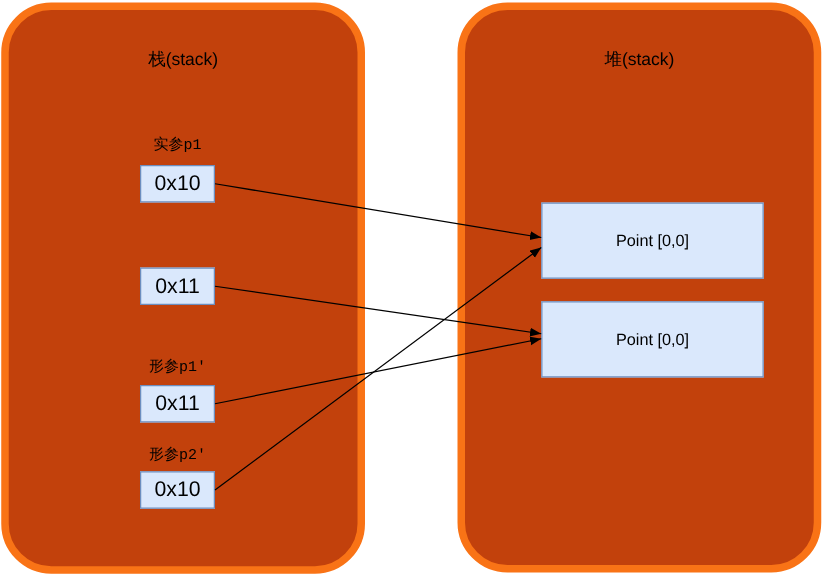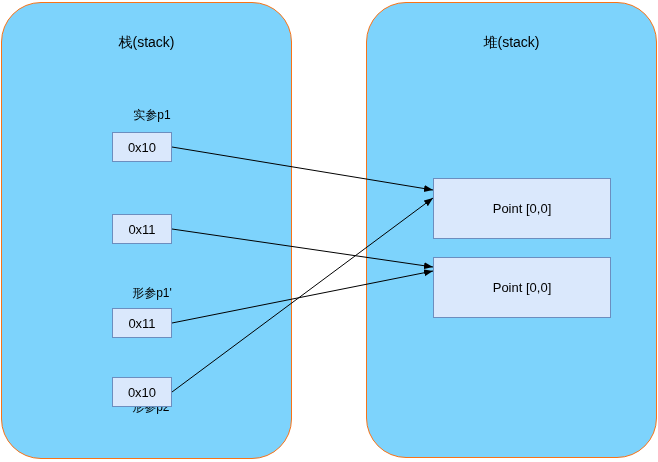--- a/index.html
+++ b/index.html
@@ -7,74 +7,74 @@
     position: relative;
     width: 658px;
     height: 462px;
     background: #ffffff;
     font-family: "Liberation Sans", sans-serif;
     color: #1a1a1a;
     overflow: hidden;
   }
   .container {
     position: absolute;
-    background: #7dd3fc;
-    border: 1px solid #f97316;
+    background: #c2410c;
+    border: 6px solid #f97316;
     border-radius: 40px;
     box-sizing: border-box;
   }
   .container.stack { left: 1px; top: 2px; width: 291px; height: 457px; }
   .container.heap  { left: 366px; top: 2px; width: 291px; height: 456px; }
   .container-title {
     position: absolute;
     top: 31px; left: 0; right: 0;
     text-align: center;
     font-size: 14px;
     color: #000000;
   }
   .item-label {
     position: absolute;
-    left: 112px;
+    left: 102px;
     width: 80px;
     text-align: center;
     font-size: 12px;
     color: #000000;
+    font-family: Liberation Mono, monospace;
   }
   .value-box {
     position: absolute;
     left: 112px;
     width: 60px;
     height: 30px;
     background: var(--box-fill, #dae8fc);
     border: 1px solid var(--box-border, #6c8ebf);
     box-sizing: border-box;
     display: flex;
     align-items: center;
     justify-content: center;
-    font-size: 13px;
+    font-size: 17px;
     color: #000000;
   }
   .label-0 { top: 107px; }  .box-0 { top: 132px; }
   .label-1 { top: 196px; }  .box-1 { top: 214px; }
   .label-2 { top: 285px; }  .box-2 { top: 308px; }
-  .label-3 { top: 355px; margin-top: 44px; }  .box-3 { top: 377px; }
+  .label-3 { top: 355px; }  .box-3 { top: 377px; }
   .heap-box {
     position: absolute;
     left: 433px;
     width: 178px;
     height: 61px;
     background: var(--box-fill, #dae8fc);
     border: 1px solid var(--box-border, #6c8ebf);
     box-sizing: border-box;
     display: flex;
     align-items: center;
     justify-content: center;
     font-size: 13px;
     color: #000000;
-    margin-top: 16px;
   }
   .heap-box-0 { top: 162px; }
   .heap-box-1 { top: 241px; }
   .arrows-svg {
     position: absolute;
     left: 0; top: 0;
     width: 658px; height: 462px;
     pointer-events: none;
     z-index: 5;
   }

